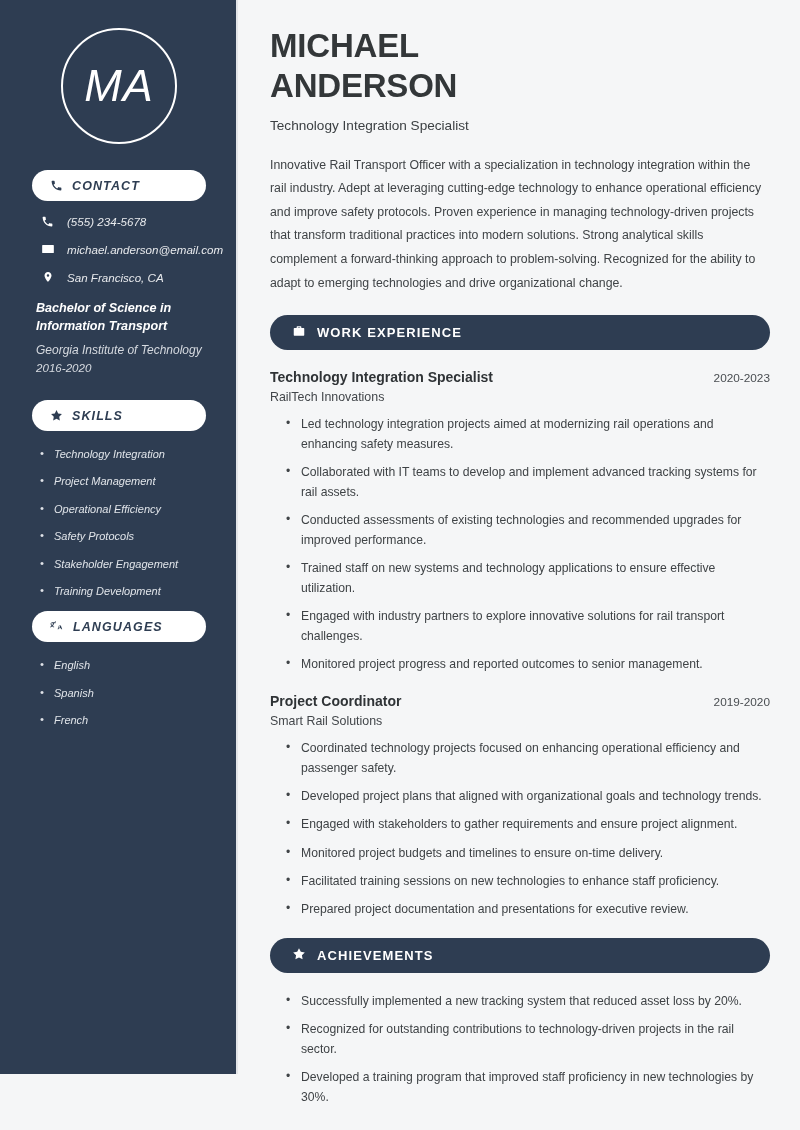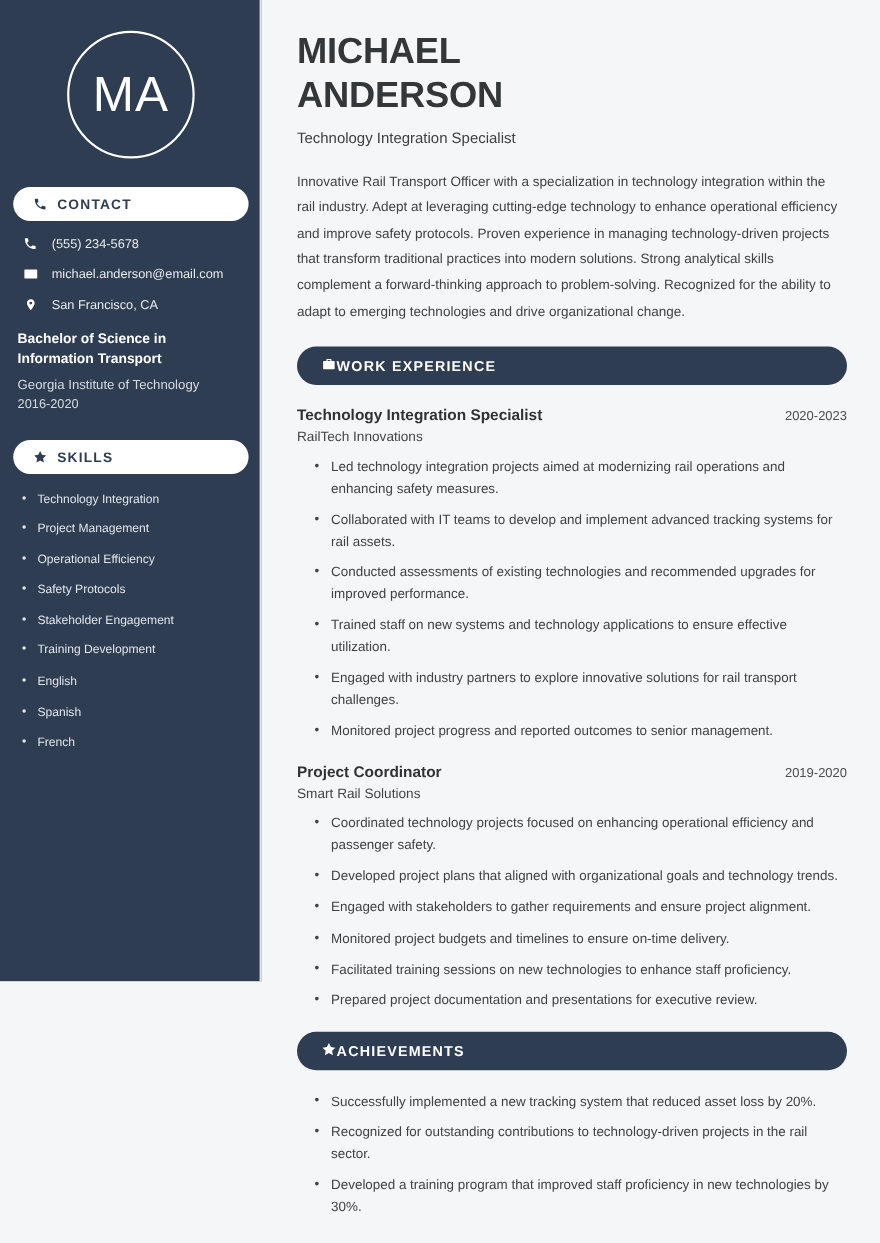--- a/index.html
+++ b/index.html
@@ -13,25 +13,26 @@
     font-family: "Liberation Sans", sans-serif;
     background: #f5f6f7;
     display: flex;
     overflow: hidden;
   }
 
   
   .sidebar {
     width: 238px;
     min-width: 238px;
-    height: 892px;
+    height: 1074px;
     background: #2e3d52;
     color: #ffffff;
-    padding: 0 12px;
+    padding: 0 32px;
     position: relative;
+    font-style: italic;
   }
   .sidebar::after{
     content:"";
     position:absolute;
     top:0; right:0; width:2px; height:100%;
     background:#e3e5e8;
   }
 
   .monogram-wrap {
     display: flex;
@@ -154,20 +155,21 @@
     margin-bottom: 20px;
   }
 
   .section-bar {
     background: #2e3d52;
     color: #ffffff;
     border-radius: 22px;
     height: 35px;
     display: flex;
     align-items: center;
+    gap: 11px;
     padding: 0 22px;
     font-size: 13px;
     font-weight: bold;
     letter-spacing: 1.1px;
     margin-bottom: 19px;
   }
 
   .job-head {
     display: flex;
     justify-content: space-between;
@@ -275,20 +277,29 @@
 
   <ul class="side-list">
     <li>Technology Integration</li>
     <li>Project Management</li>
     <li>Operational Efficiency</li>
     <li>Safety Protocols</li>
     <li>Stakeholder Engagement</li>
     <li>Training Development</li>
   </ul>
 
+  <div class="pill sp-langs">
+    <span>
+      <svg width="14" height="14" viewBox="0 0 24 24" fill="#2e3d52">
+          <path d="M2.5 4h7v1.4H6.9c-.2 2-.9 3.6-2 4.8.7.6 1.5 1.1 2.4 1.4l-.5 1.4c-1.1-.4-2.1-1-2.9-1.8-.9.8-2 1.4-3.2 1.8L0 11.6c1-.3 1.9-.8 2.6-1.4C1.6 9 1 7.4.8 5.4H2.3C2.4 7 2.9 8.2 3.7 9.1c.8-.9 1.3-2.1 1.5-3.7H2.5V4zm5.9-2h1.4v2H8.4V2zM14 9.5h4.6L20.9 16h-1.6l-.6-1.8h-3.5L14.6 16H13l2.3-6.5zm.8 3.5h2.6l-1.3-3.7L14.8 13z"></path>
+          <path d="M13.2 19.5h9.3v1.4h-9.3z" opacity="0"></path>
+        </svg>
+    </span>
+    <span>LANGUAGES</span>
+  </div>
 
   <ul class="side-list">
     <li>English</li>
     <li>Spanish</li>
     <li>French</li>
   </ul>
 
 </aside>
 
 <main class="main">

